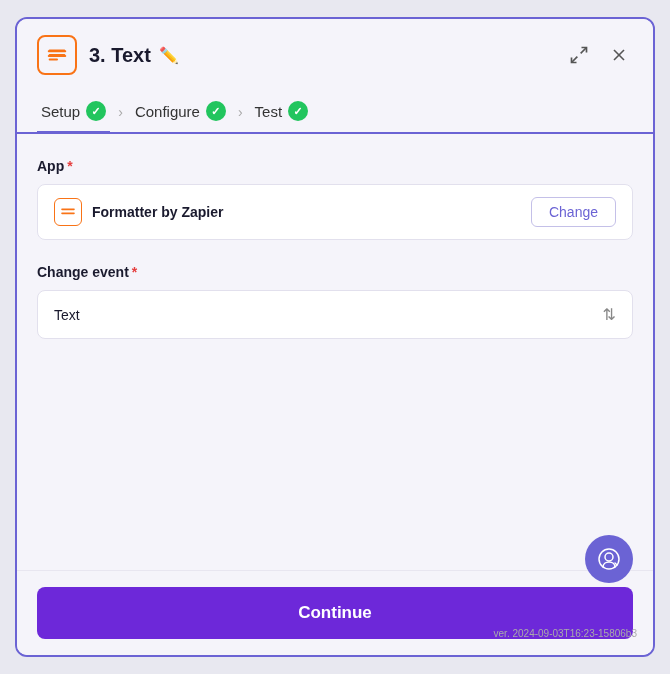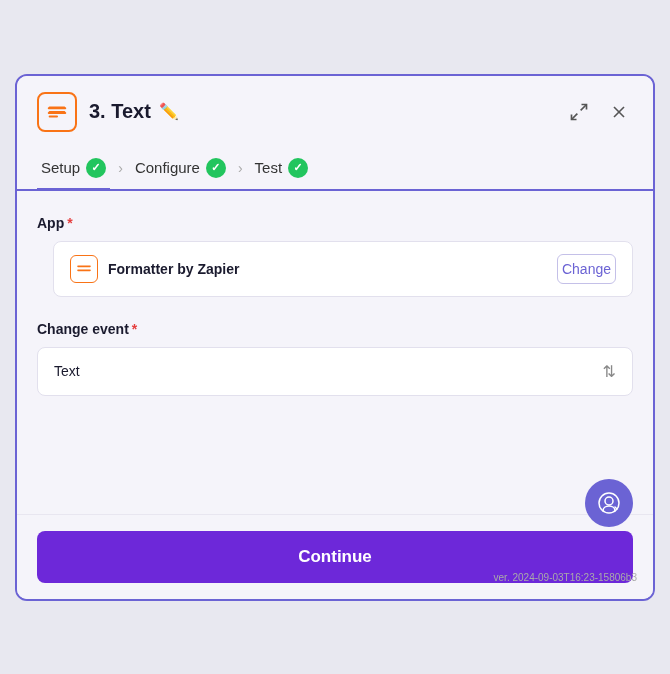--- a/index.html
+++ b/index.html
@@ -8,21 +8,21 @@
       background: #e8e8f0;
       display: flex;
       justify-content: center;
       align-items: center;
       width: 670px;
       height: 674px;
       overflow: hidden;
     }
     .modal {
       width: 640px;
-      height: 527px;
+      height: 640px;
       background: #f5f4fa;
       border-radius: 12px;
       border: 2px solid #6b63d4;
       display: flex;
       flex-direction: column;
       position: relative;
       overflow: hidden;
     }
     .modal-header {
       display: flex;
@@ -133,21 +133,20 @@
     }
     .app-field {
       background: white;
       border: 1px solid #e2e0ed;
       border-radius: 8px;
       padding: 12px 16px;
       display: flex;
       align-items: center;
       justify-content: space-between;
       margin-bottom: 24px;
-      margin-left: 16px;
     }
     .app-field-left {
       display: flex;
       align-items: center;
       gap: 10px;
     }
     .app-field-icon {
       width: 28px;
       height: 28px;
       border: 1.5px solid #f97316;
@@ -158,21 +157,21 @@
     }
     .app-field-name {
       font-size: 14px;
       font-weight: 600;
       color: #1a1a2e;
     }
     .change-btn {
       background: white;
       border: 1px solid #c4c0e8;
       border-radius: 6px;
-      padding: 6px 4px;
+      padding: 6px 17px;
       font-size: 14px;
       font-weight: 500;
       color: #6b63d4;
       cursor: pointer;
     }
     .action-field {
       margin-bottom: 16px;
     }
     .select-field {
       background: white;

